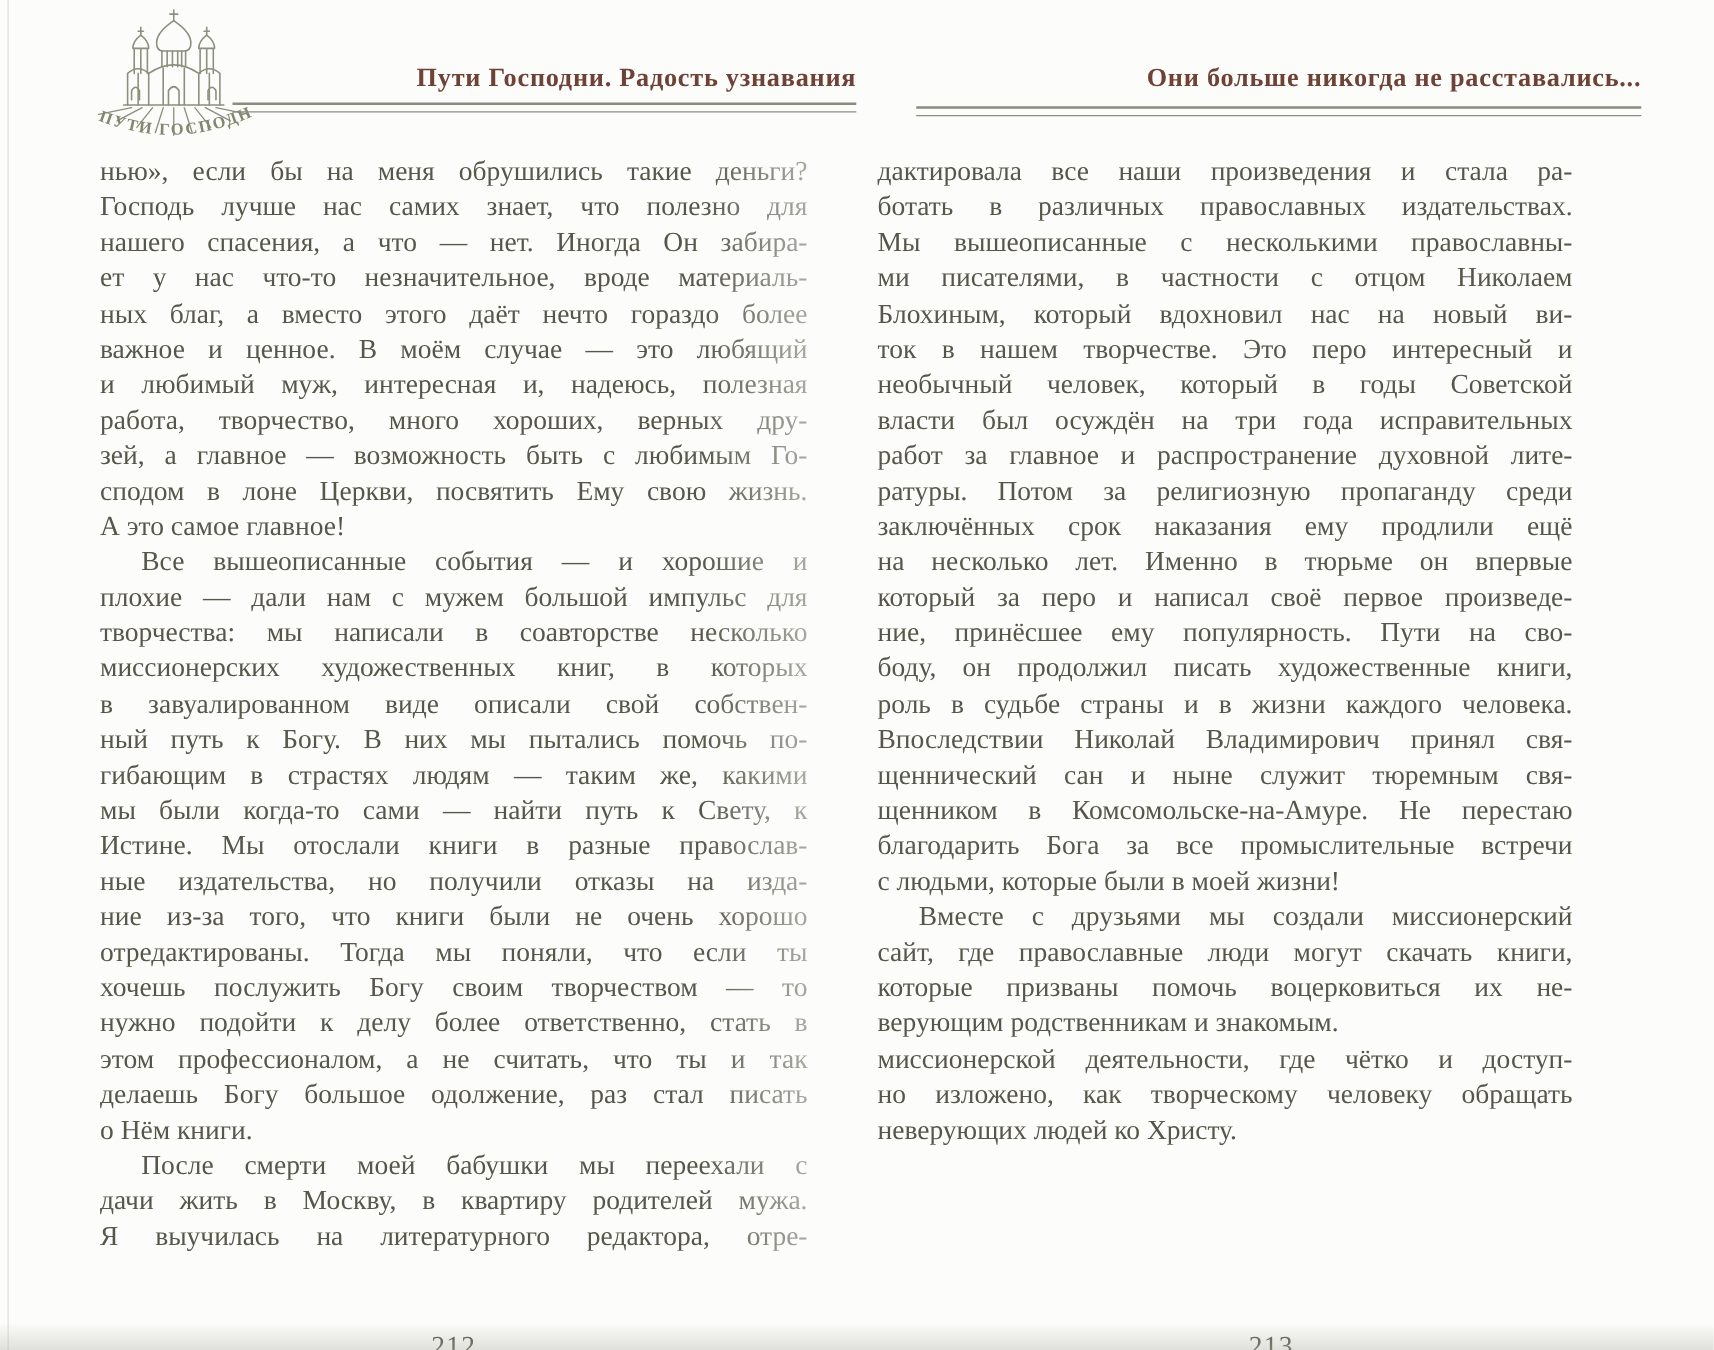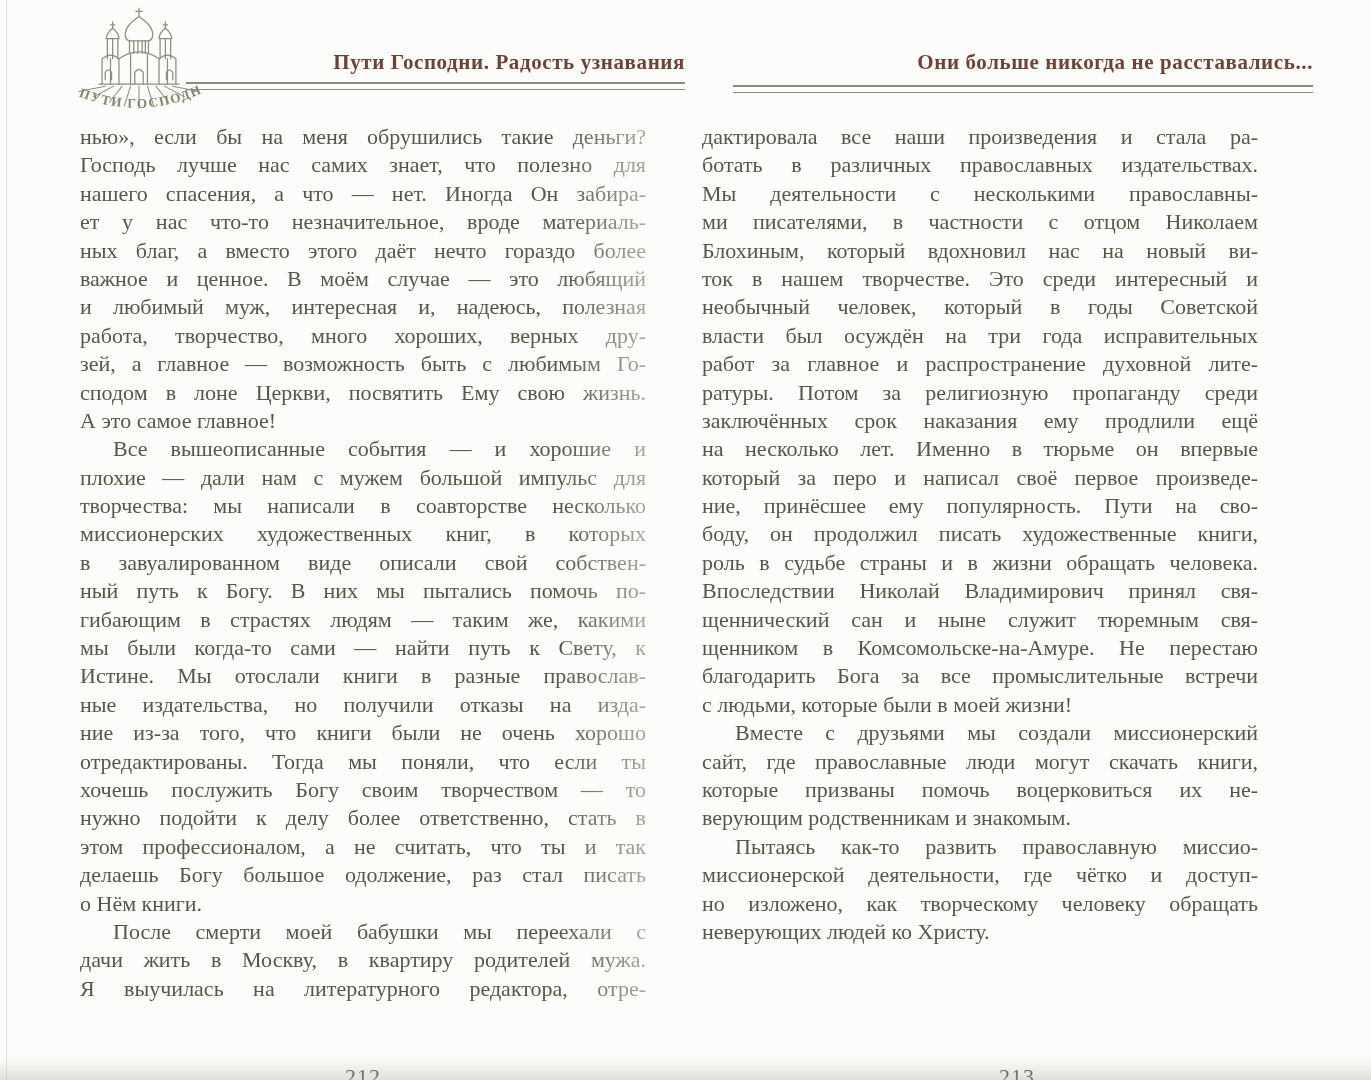--- a/index.html
+++ b/index.html
@@ -124,44 +124,43 @@
     <div class="line">этом профессионалом, а не считать, что ты и так</div>
     <div class="line">делаешь Богу большое одолжение, раз стал писать</div>
     <div class="line last">о Нём книги.</div>
     <div class="line indent">После смерти моей бабушки мы переехали с</div>
     <div class="line">дачи жить в Москву, в квартиру родителей мужа.</div>
     <div class="line">Я выучилась на литературного редактора, отре-</div>
   </div>
 <div class="page-text" id="right-text">
     <div class="line">дактировала все наши произведения и стала ра-</div>
     <div class="line">ботать в различных православных издательствах.</div>
-    <div class="line">Мы деятельности с несколькими православны-</div>
+    <div class="line">Мы вышеописанные с несколькими православны-</div>
     <div class="line">ми писателями, в частности с отцом Николаем</div>
     <div class="line">Блохиным, который вдохновил нас на новый ви-</div>
-    <div class="line">ток в нашем творчестве. Это среди интересный и</div>
+    <div class="line">ток в нашем творчестве. Это перо интересный и</div>
     <div class="line">необычный человек, который в годы Советской</div>
     <div class="line">власти был осуждён на три года исправительных</div>
     <div class="line">работ за главное и распространение духовной лите-</div>
     <div class="line">ратуры. Потом за религиозную пропаганду среди</div>
     <div class="line">заключённых срок наказания ему продлили ещё</div>
     <div class="line">на несколько лет. Именно в тюрьме он впервые</div>
     <div class="line">который за перо и написал своё первое произведе-</div>
     <div class="line">ние, принёсшее ему популярность. Пути на сво-</div>
     <div class="line">боду, он продолжил писать художественные книги,</div>
-    <div class="line">роль в судьбе страны и в жизни обращать человека.</div>
+    <div class="line">роль в судьбе страны и в жизни каждого человека.</div>
     <div class="line">Впоследствии Николай Владимирович принял свя-</div>
     <div class="line">щеннический сан и ныне служит тюремным свя-</div>
     <div class="line">щенником в Комсомольске-на-Амуре. Не перестаю</div>
     <div class="line">благодарить Бога за все промыслительные встречи</div>
     <div class="line last">с людьми, которые были в моей жизни!</div>
     <div class="line indent">Вместе с друзьями мы создали миссионерский</div>
     <div class="line">сайт, где православные люди могут скачать книги,</div>
     <div class="line">которые призваны помочь воцерковиться их не-</div>
     <div class="line last">верующим родственникам и знакомым.</div>
-    <div class="line indent">Пытаясь как-то развить православную миссио-</div>
     <div class="line">миссионерской деятельности, где чётко и доступ-</div>
     <div class="line">но изложено, как творческому человеку обращать</div>
     <div class="line last">неверующих людей ко Христу.</div>
   </div>
 
 <div class="gutter-fade"></div>
 
 <div class="page-num" id="left-num">212</div>
 <div class="page-num" id="right-num">213</div>
 

